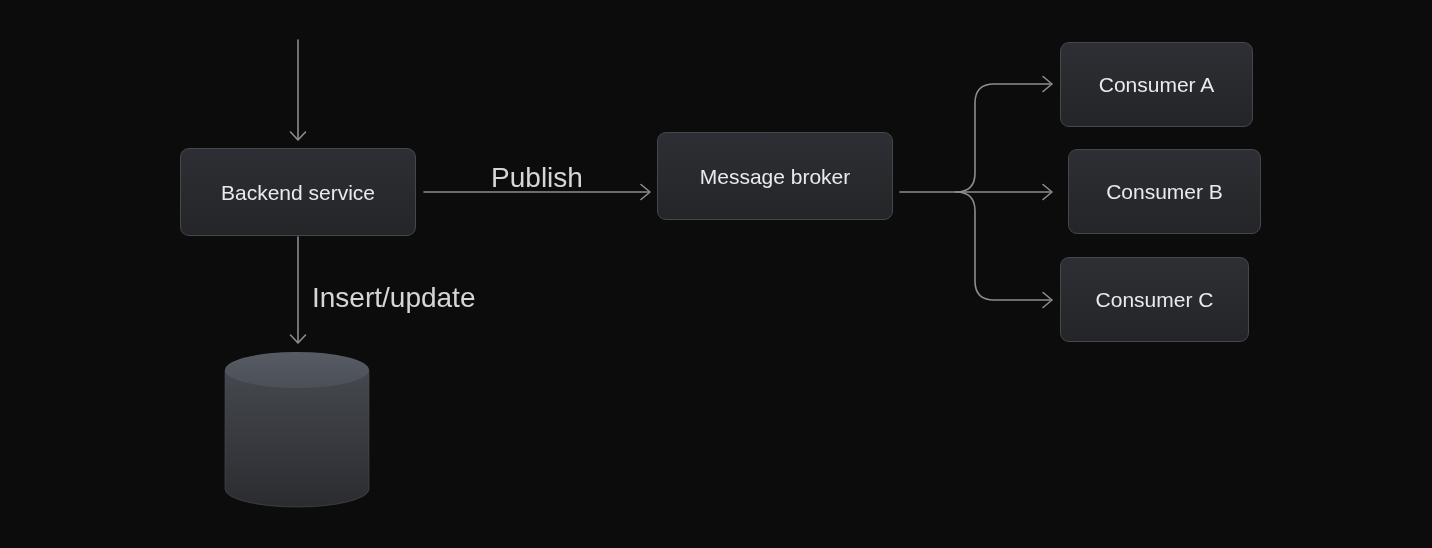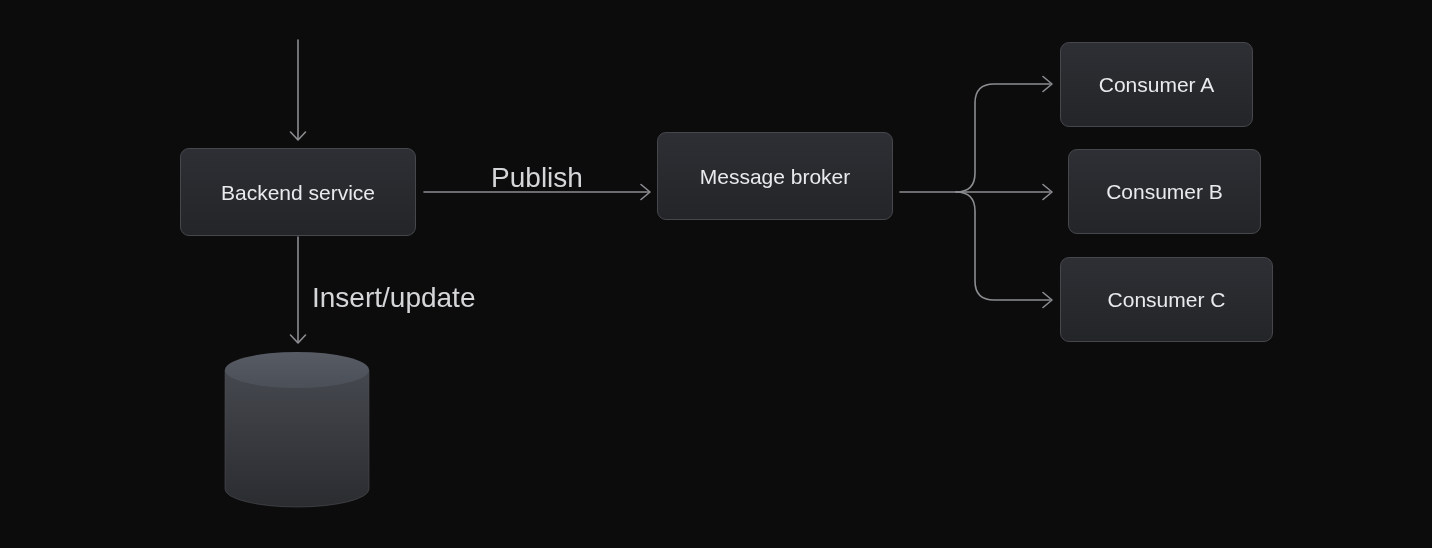--- a/index.html
+++ b/index.html
@@ -55,21 +55,21 @@
     border-radius: 9px;
     color: var(--node-text);
     font-size: 21px;
     line-height: 1;
     white-space: nowrap;
   }
   .node-backend  { left: 180px;  top: 148px; width: 236px; height: 88px; }
   .node-broker   { left: 657px;  top: 132px; width: 236px; height: 88px; }
   .node-consumer-a { left: 1060px; top: 42px;  width: 193px; height: 85px; }
   .node-consumer-b { left: 1060px; top: 149px; width: 193px; height: 85px; margin-left: 8px; }
-  .node-consumer-c { left: 1060px; top: 257px; width: 213px; height: 85px; }
+  .node-consumer-c { left: 1060px; top: 257px; width: 189px; height: 85px; }
   .edge-label {
     position: absolute;
     color: var(--label-text);
     font-size: 28px;
     line-height: 1.2;
     white-space: nowrap;
   }
   .edge-label-publish {
     left: 420px;
     top: 161px;

